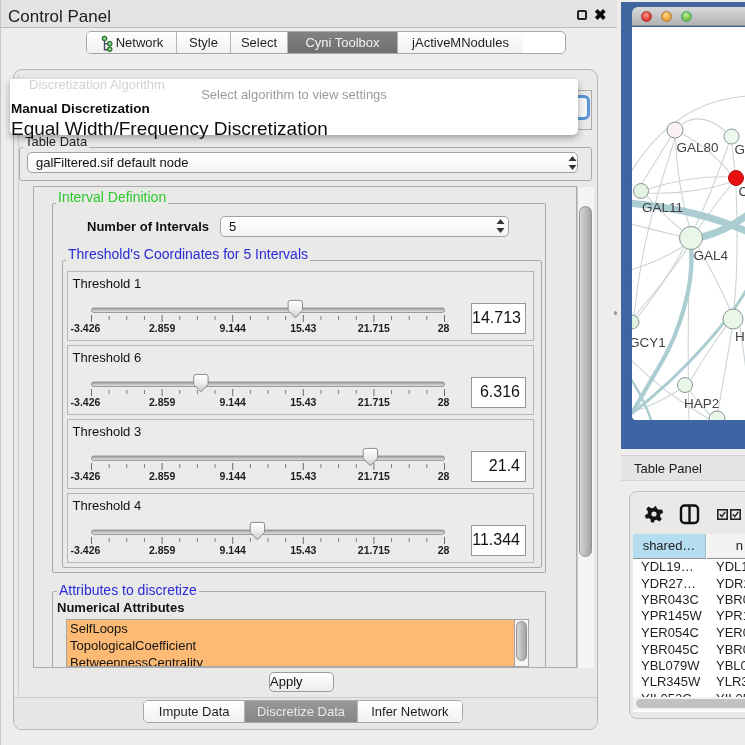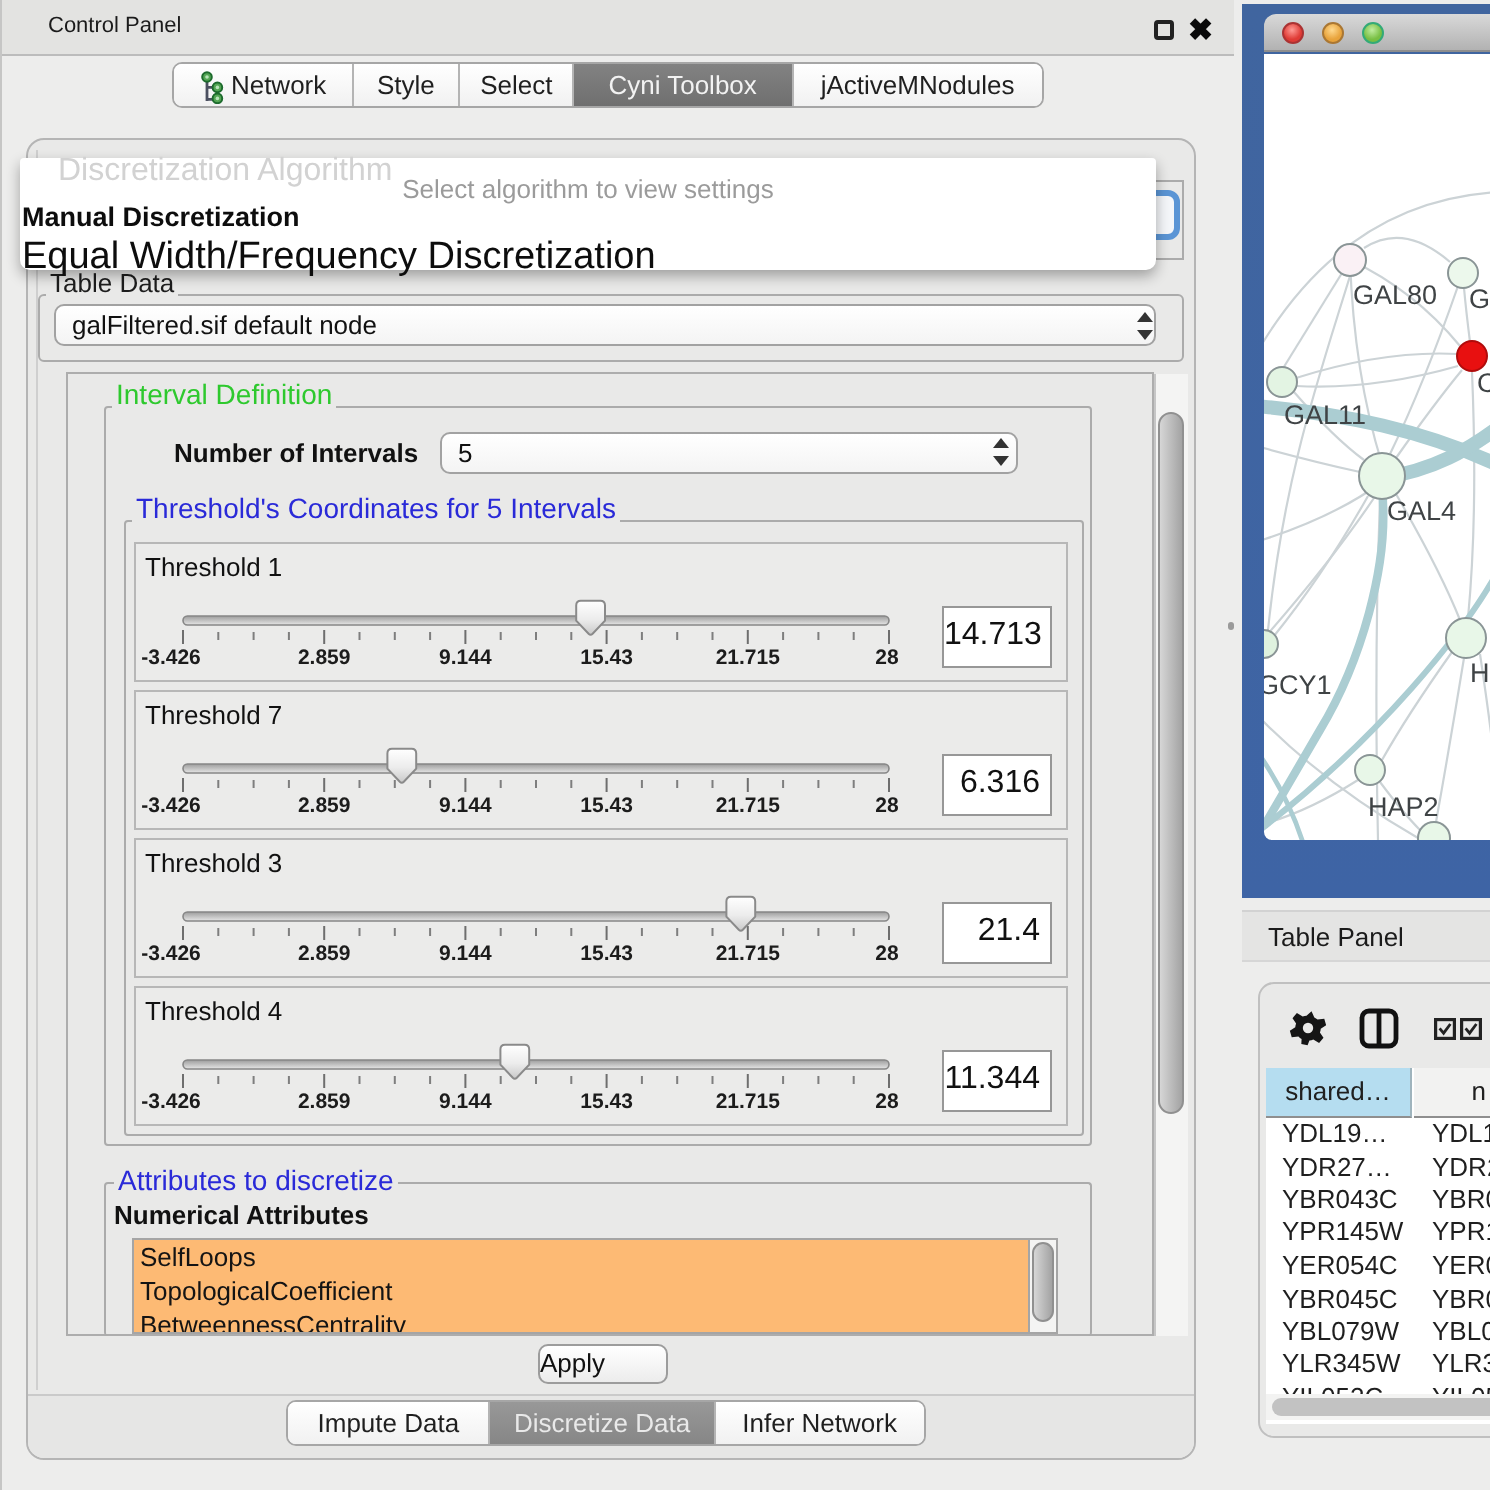--- a/index.html
+++ b/index.html
@@ -1,20 +1,20 @@
 <!DOCTYPE html>
 <html><head><meta charset="utf-8">
 <style>
 *{margin:0;padding:0;box-sizing:border-box}
 html,body{width:745px;height:745px;overflow:hidden}
 body{font-family:"Liberation Sans",sans-serif;background:#ededec;position:relative}
 .abs{position:absolute}
 
 #titlebar{left:0;top:0;width:617px;height:28px;background:#e3e3e1;border-bottom:1px solid #bcbcbc}
-#titlebar .t{position:absolute;left:24px;top:7px;font-size:11px;color:#1b1b1b}
+#titlebar .t{position:absolute;left:8px;top:7px;font-size:17px;color:#1b1b1b}
 #btn-float{left:577px;top:10px;width:10px;height:10px;border:2px solid #222;border-radius:2px}
 #btn-close{left:594px;top:6px;font-size:15px;font-weight:bold;color:#0a0a0a}
 
 .tabbar{height:23px;display:flex;border:1px solid #a6a6a6;border-radius:5px;background:#fff;overflow:hidden;font-size:13px;color:#1f1f1f}
 .tabbar .tab{display:flex;align-items:center;justify-content:center;background:linear-gradient(#ffffff,#f1f1f1);border-right:1px solid #b4b4b4;white-space:nowrap}
 .tabbar .tab:last-child{border-right:none}
 .tabbar .sel{background:linear-gradient(#828282,#6f6f6f);color:#f2f2f2}
 
 #panel{left:13px;top:69px;width:585px;height:661px;background:#e9e9e8;border:1px solid #b5b5b5;border-radius:9px}
 .grp{position:absolute;border:1px solid #ababab;border-radius:2px}
@@ -46,21 +46,21 @@
 <body>
 
 <div class="abs" style="left:0;top:0;width:1px;height:745px;background:#c6c6c5;z-index:30"></div>
 <div class="abs" style="left:614px;top:311px;width:3px;height:4px;background:#9a9a9a;border-radius:2px"></div>
 <div class="abs" id="titlebar">
     <span class="t">Control Panel</span>
   </div>
 <div class="abs" id="btn-float"></div>
 <div class="abs" id="btn-close">✖</div>
 
-<div class="abs tabbar" style="left:86px;top:31px;width:436px">
+<div class="abs tabbar" style="left:86px;top:31px;width:480px">
  <div class="tab" style="width:90px"><svg width="13" height="17" style="margin-right:3px;margin-top:2px">
         <g fill="none" stroke="#4b5060" stroke-width="1.4">
           <path d="M4.5 4.5V15.5 M4.5 8.7H8 M4.5 14.7H8"></path>
         </g>
         <g stroke="#1d6b2d" stroke-width="1">
           <circle cx="4.5" cy="3.5" r="2.4" fill="#53a653"></circle>
           <circle cx="9.7" cy="8.7" r="2.4" fill="#53a653"></circle>
           <circle cx="9.7" cy="14.2" r="2.4" fill="#53a653"></circle>
         </g>
         <g fill="#b9e4b9">
@@ -134,21 +134,21 @@
           <text x="371" y="60">28</text>
   </g>
   <g transform="translate(222.8,36)">
           <path d="M -7.2 -5.3 Q -7.2 -7.6 -4.9 -7.6 L 4.9 -7.6 Q 7.2 -7.6 7.2 -5.3 L 7.2 2.3 L 1 8.9 Q 0 9.9 -1 8.9 L -7.2 2.3 Z" fill="url(#thm)" stroke="#8a8a8a" stroke-width="1"></path>
         </g>
       </g>
  </svg>
  <div class="valbox">14.713</div>
 </div>
 <div class="thbox" style="top:345px">
- <div class="tt">Threshold 7</div>
+ <div class="tt">Threshold 6</div>
  <svg width="466" height="68" style="position:absolute;left:0;top:0">
       <g transform="translate(4.5,0)">
   <rect x="19" y="36" width="353" height="4.5" rx="2.2" fill="url(#trk)" stroke="#868686" stroke-width="0.8"></rect>
   <path d="M36.65 44V48 M54.3 44V48 M71.95 44V48 M107.25 44V48 M124.9 44V48 M142.55 44V48 M177.85 44V48 M195.5 44V48 M213.15 44V48 M248.45 44V48 M266.1 44V48 M283.75 44V48 M319.05 44V48 M336.7 44V48 M354.35 44V48" stroke="#7e7e7e" stroke-width="1"></path>
   <path d="M19 43V50 M89.6 43V50 M160.2 43V50 M230.8 43V50 M301.4 43V50 M372 43V50" stroke="#6e6e6e" stroke-width="1"></path>
   <g font-family="Liberation Sans,sans-serif" font-size="10.5" font-weight="bold" fill="#1c1c1c" text-anchor="middle">
    <text x="13" y="60">-3.426</text>
           <text x="89.6" y="60">2.859</text>
           <text x="160.2" y="60">9.144</text>
           <text x="230.8" y="60">15.43</text>
@@ -221,21 +221,21 @@
 <div class="abs" id="applybtn">Apply</div>
 <div class="abs" style="left:14px;top:697px;width:583px;height:32px;background:#e6e6e5;border-top:1px solid #cacaca;border-radius:0 0 8px 8px"></div>
 
 <div class="abs tabbar" style="left:143px;top:700px;width:320px">
  <div class="tab" style="width:102px">Impute Data</div>
  <div class="tab sel" style="width:113px;background:linear-gradient(#989898,#868686);color:#e9e9e9">Discretize Data</div>
  <div class="tab" style="width:105px">Infer Network</div>
 </div>
 
 <div class="abs" id="popup">
- <div class="abs" style="left:19px;top:-2px;font-size:16px;color:#d2d2d2">Discretization Algorithm</div>
+ <div class="abs" style="left:19px;top:-2px;font-size:13px;color:#d2d2d2">Discretization Algorithm</div>
  <div class="abs" style="left:0;top:8px;width:100%;text-align:center;font-size:13px;color:#9b9b9b">Select algorithm to view settings</div>
  <div class="abs" style="left:1px;top:22px;font-size:13.5px;font-weight:bold;color:#0d0d0d">Manual Discretization</div>
  <div class="abs" style="left:1px;top:39px;font-size:19px;color:#0d0d0d">Equal Width/Frequency Discretization</div>
 </div>
 
 <div class="abs" id="netframe"></div>
 <div class="abs" id="nettitle">
  <div class="light" style="left:9px;background:radial-gradient(circle at 4px 3px,#ff9a94,#df3b35 60%);border:1px solid #a33"></div>
  <div class="light" style="left:29px;background:radial-gradient(circle at 4px 3px,#ffd98e,#e8a33b 60%);border:1px solid #a73"></div>
  <div class="light" style="left:49px;background:radial-gradient(circle at 4px 3px,#c0eda0,#78bf43 60%);border:1px solid #3a7"></div>

